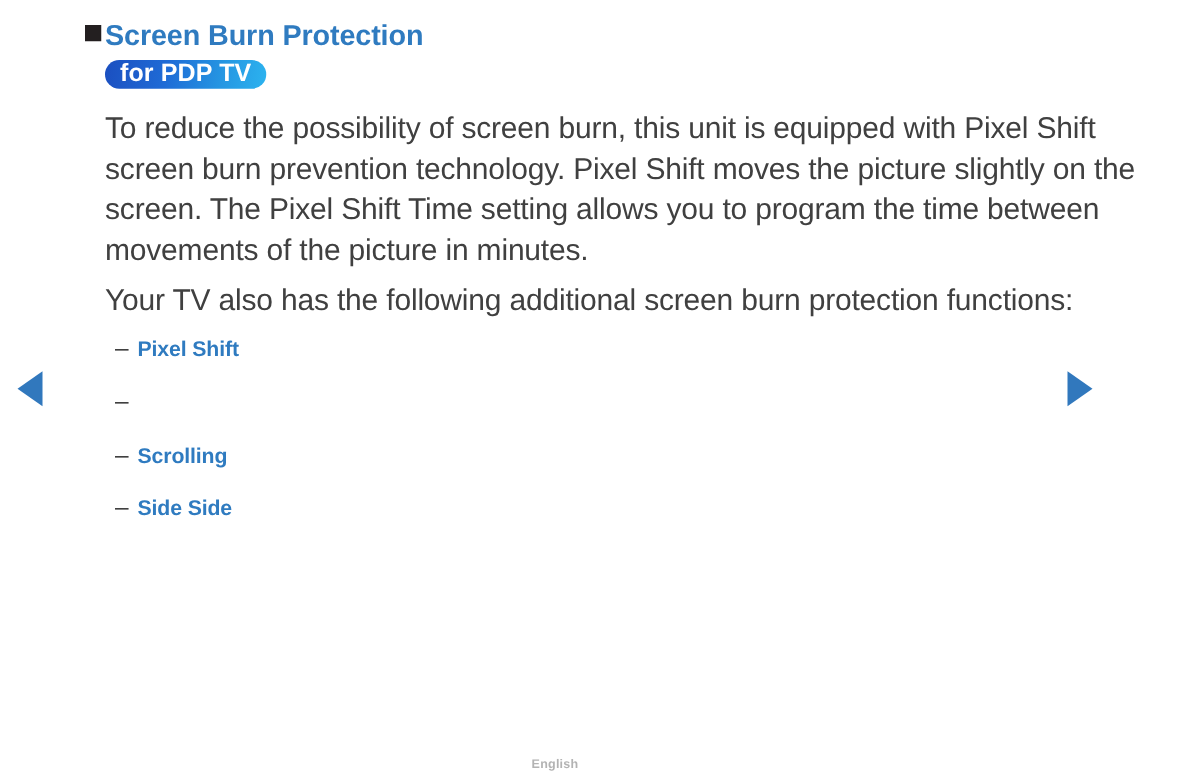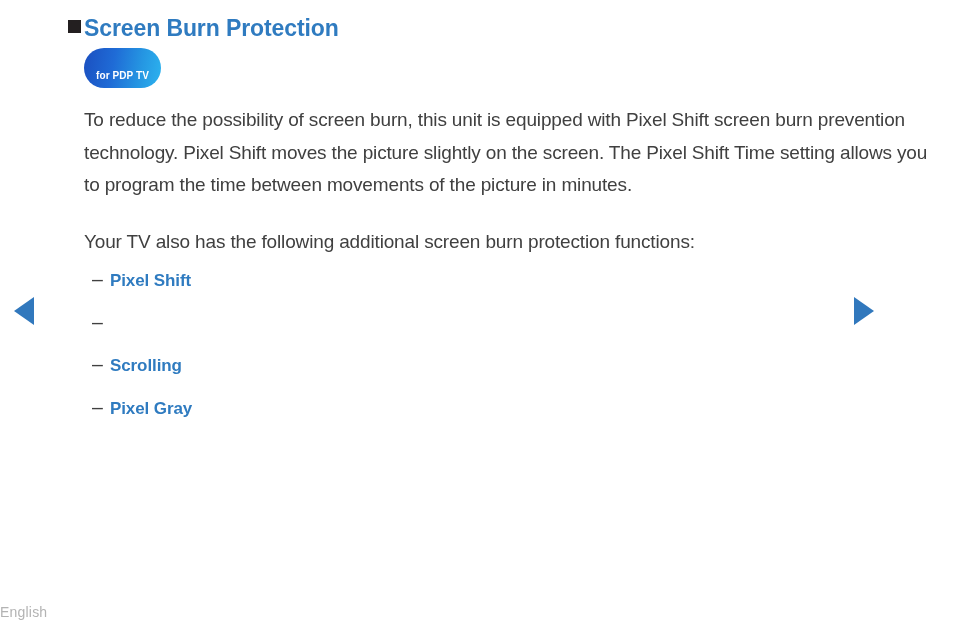--- a/index.html
+++ b/index.html
@@ -74,45 +74,45 @@
     white-space: nowrap;
   }
 
   
   .badge-row {
     margin-left: 16px;
     margin-top: 6px;
   }
   .badge {
     display: inline-block;
-    padding: 20px 12px 4px 12px;
+    padding: 3px 12px 4px 12px;
     border-radius: 999px;
     background: linear-gradient(100deg, #1b4fc0 0%, #1f6bd6 38%, #2596e2 72%, #2cb3ef 100%);
     color: #ffffff;
-    font-size: 10px;
+    font-size: 20px;
     font-weight: bold;
     line-height: 16px;
     letter-spacing: 0.1px;
     white-space: nowrap;
   }
 
   
   .body-block {
     margin-left: 16px;
   }
   p.para {
     margin: 0;
-    font-size: 19px;
+    font-size: 24px;
     line-height: 32.6px;
     color: #404040;
     letter-spacing: -0.15px;
     white-space: pre-line;
   }
   p.para-1 { margin-top: 16px; }
-  p.para-2 { margin-top: 24px; }
+  p.para-2 { margin-top: 8px; }
 
   
   ul.dash-list {
     list-style: none;
     margin: 9px 0 0 0;
     padding: 0;
   }
   ul.dash-list li {
     display: flex;
     align-items: baseline;
@@ -135,25 +135,26 @@
     letter-spacing: -0.1px;
     white-space: nowrap;
   }
 
   
   .footer {
     position: absolute;
     left: 0;
     right: 0;
     top: 606px;
-    text-align: left;
-    font-size: 14px;
+    text-align: center;
+    font-size: 10px;
     line-height: 12px;
     color: #b3b3b3;
     letter-spacing: 0.2px;
+    font-weight: bold;
   }
 </style>
 </head>
 <body>
 
 <div class="page">
 
   <div class="nav-arrow prev" title="Previous page"></div>
 
   <div class="nav-arrow next" title="Next page"></div>
@@ -182,21 +183,21 @@
         </li>
         <li>
           <span class="dash">–</span>
         </li>
         <li>
           <span class="dash">–</span>
           <span class="item-label">Scrolling</span>
         </li>
         <li>
           <span class="dash">–</span>
-          <span class="item-label">Pixel Gray</span>
+          <span class="item-label">Side Side</span>
         </li>
       </ul>
 
     </div>
   </div>
 
   <div class="footer">English</div>
 
 </div>
 

